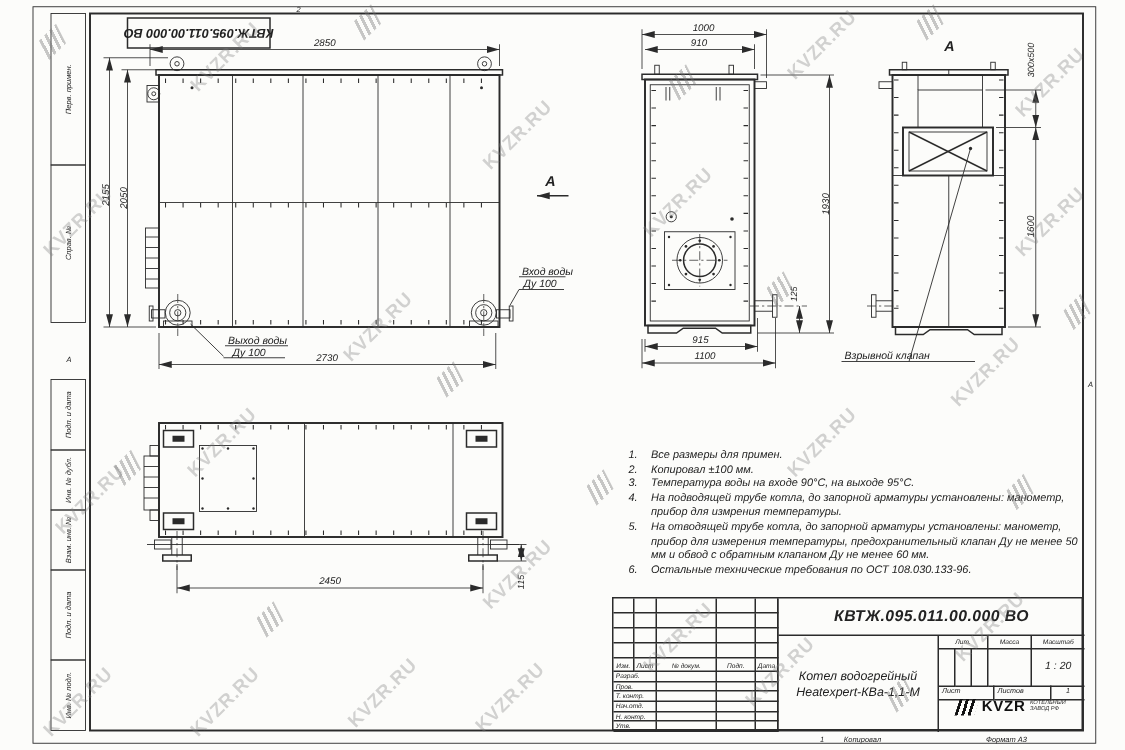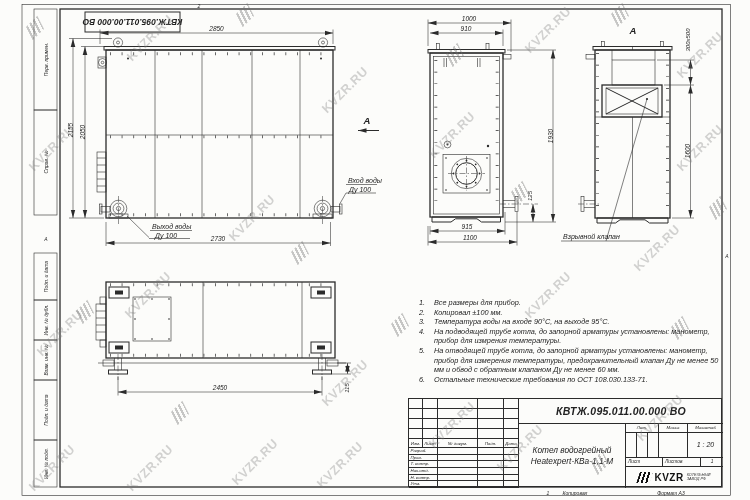--- a/index.html
+++ b/index.html
@@ -42,21 +42,21 @@
   .tb-lmm div:last-child{border-right:none;}
   .tb-vals{left:0;top:8px;width:97px;height:25px;display:grid;
           grid-template-columns:11px 11px 11px 29px 35px;}
   .tb-vals div{border-right:.8px solid #2b2b2b;border-bottom:.8px solid #2b2b2b;
           text-align:center;line-height:25px;font-size:7px;}
   .tb-vals div:last-child{border-right:none;}
   .tb-sheets{left:0;top:33px;width:97px;height:9px;display:grid;grid-template-columns:37px 38px 22px;}
   .tb-sheets div{border-right:.8px solid #2b2b2b;border-bottom:.8px solid #2b2b2b;
           line-height:9px;padding-left:2px;font-size:4.8px;}
   .tb-sheets div:last-child{border-right:none;text-align:center;padding-left:0;}
-  .tb-logo{left:0;top:42px;width:97px;height:22px;display:flex;align-items:center;justify-content:center;gap:3px;}
+  .tb-logo{left:0;top:42px;width:97px;height:22px;display:flex;justify-content:center;gap:3px;}
   .logo-mark{width:13px;height:11px;flex:none;transform:skewX(-18deg);
           background:repeating-linear-gradient(90deg,#111 0 2px,transparent 2px 4.4px);}
   .logo-word{font-style:normal;font-weight:bold;font-size:10px;letter-spacing:.5px;color:#111;}
   .logo-cap{font-size:3.8px;line-height:4.4px;color:#333;}
   
   #wm-layer{position:absolute;left:0;top:0;width:750px;height:500px;z-index:5;pointer-events:none;}
   .wm-text{position:absolute;transform:translate(-50%,-50%) rotate(-45deg);
           font-weight:bold;font-size:12.5px;letter-spacing:.5px;color:rgba(125,125,125,.34);}
   .wm-logo{position:absolute;width:16px;height:14px;
           transform:translate(-50%,-50%) rotate(-45deg) skewX(-18deg);
@@ -409,41 +409,41 @@
       <line x1="331.5" y1="374" x2="351" y2="374" class="dim"></line>
       <line x1="347.5" y1="363" x2="347.5" y2="374" class="dim" marker-start="url(#as)" marker-end="url(#ae)"></line>
       <text class="d6" transform="rotate(-90 347 388)" x="347" y="390" text-anchor="middle">115</text>
     </g>
   </g>
 </svg>
 
 <div id="notes">
   <div class="note">
         <span class="num">1.</span>
-        <span class="txt">Все размеры для прибор.</span>
+        <span class="txt">Все размеры для примен.</span>
       </div>
   <div class="note">
         <span class="num">2.</span>
         <span class="txt">Копировал ±100 мм.</span>
       </div>
   <div class="note">
         <span class="num">3.</span>
         <span class="txt">Температура воды на входе 90°С, на выходе 95°С.</span>
       </div>
   <div class="note">
         <span class="num">4.</span>
         <span class="txt">На подводящей трубе котла, до запорной арматуры установлены: манометр, прибор для измрения температуры.</span>
       </div>
   <div class="note">
         <span class="num">5.</span>
         <span class="txt">На отводящей трубе котла, до запорной арматуры установлены: манометр, прибор для измерения температуры, предохранительный клапан Ду не менее 50 мм и обвод с обратным клапаном Ду не менее 60 мм.</span>
       </div>
   <div class="note">
         <span class="num">6.</span>
-        <span class="txt">Остальные технические требования по ОСТ 108.030.133-71.</span>
+        <span class="txt">Остальные технические требования по ОСТ 108.030.133-96.</span>
       </div>
 </div>
 
 <div id="titleblock">
   <div class="abs tb-left">
     <div class="abs tb-rev">
       <div></div>
           <div></div>
           <div></div>
           <div></div>

